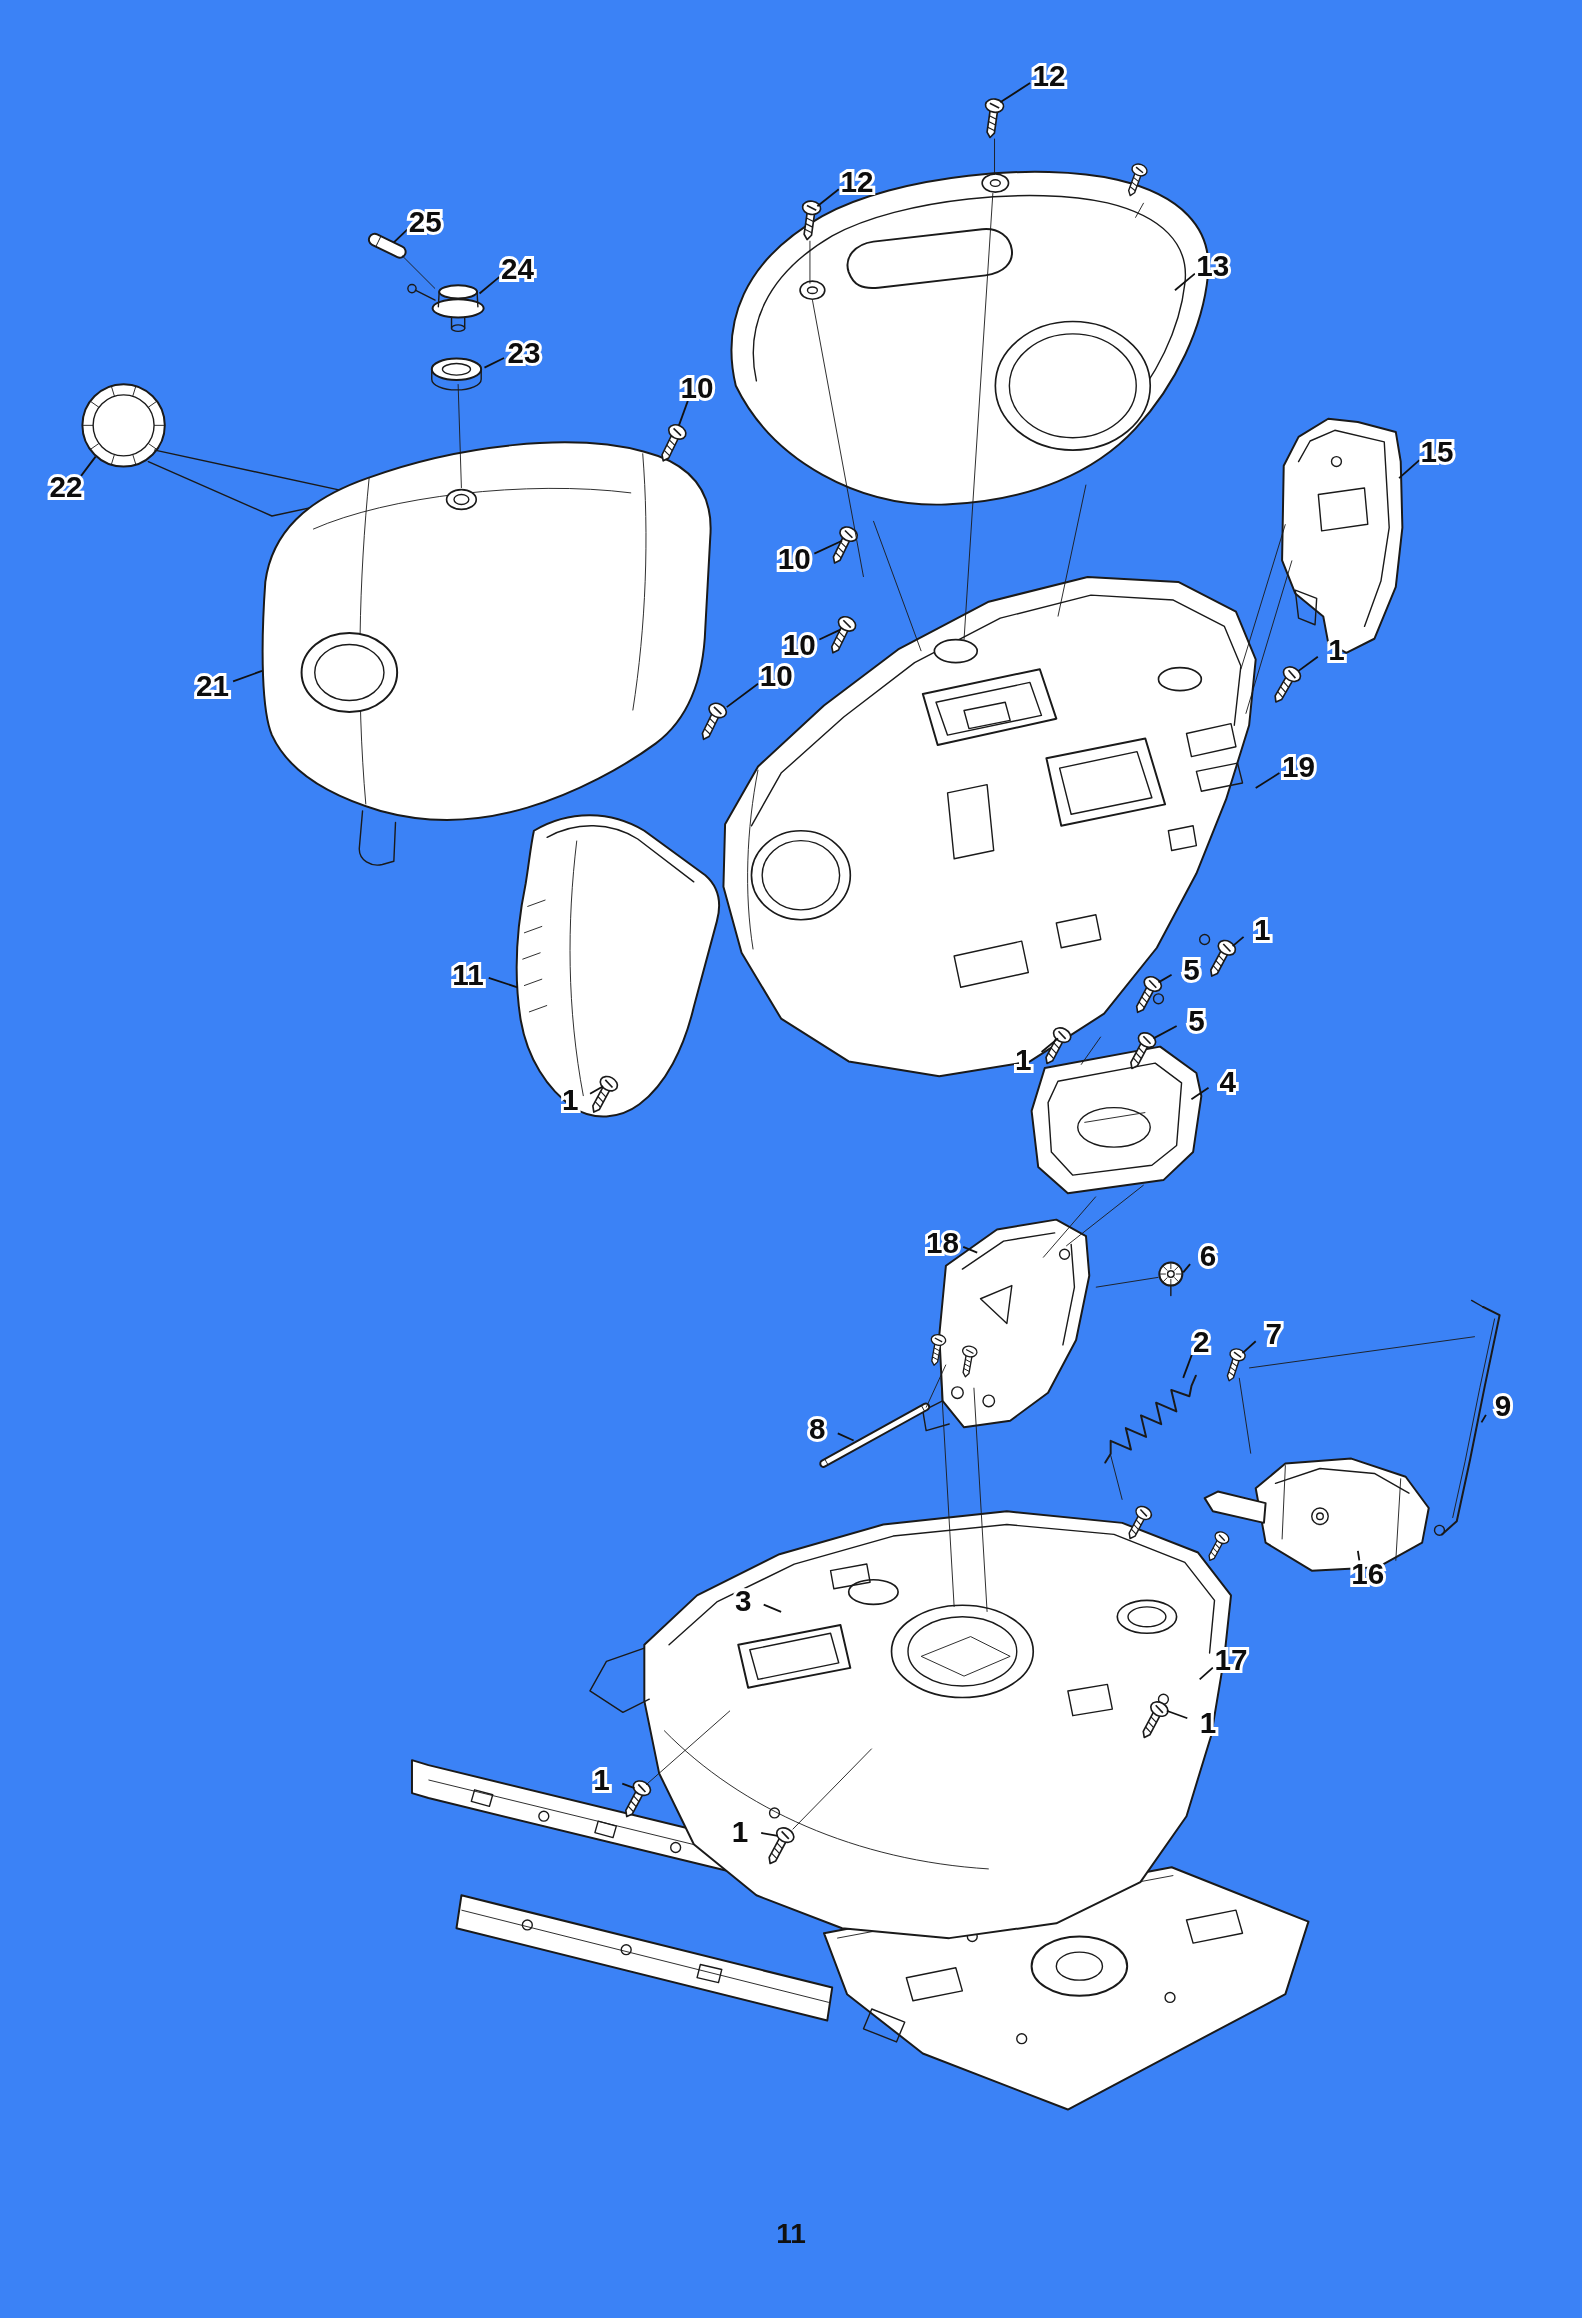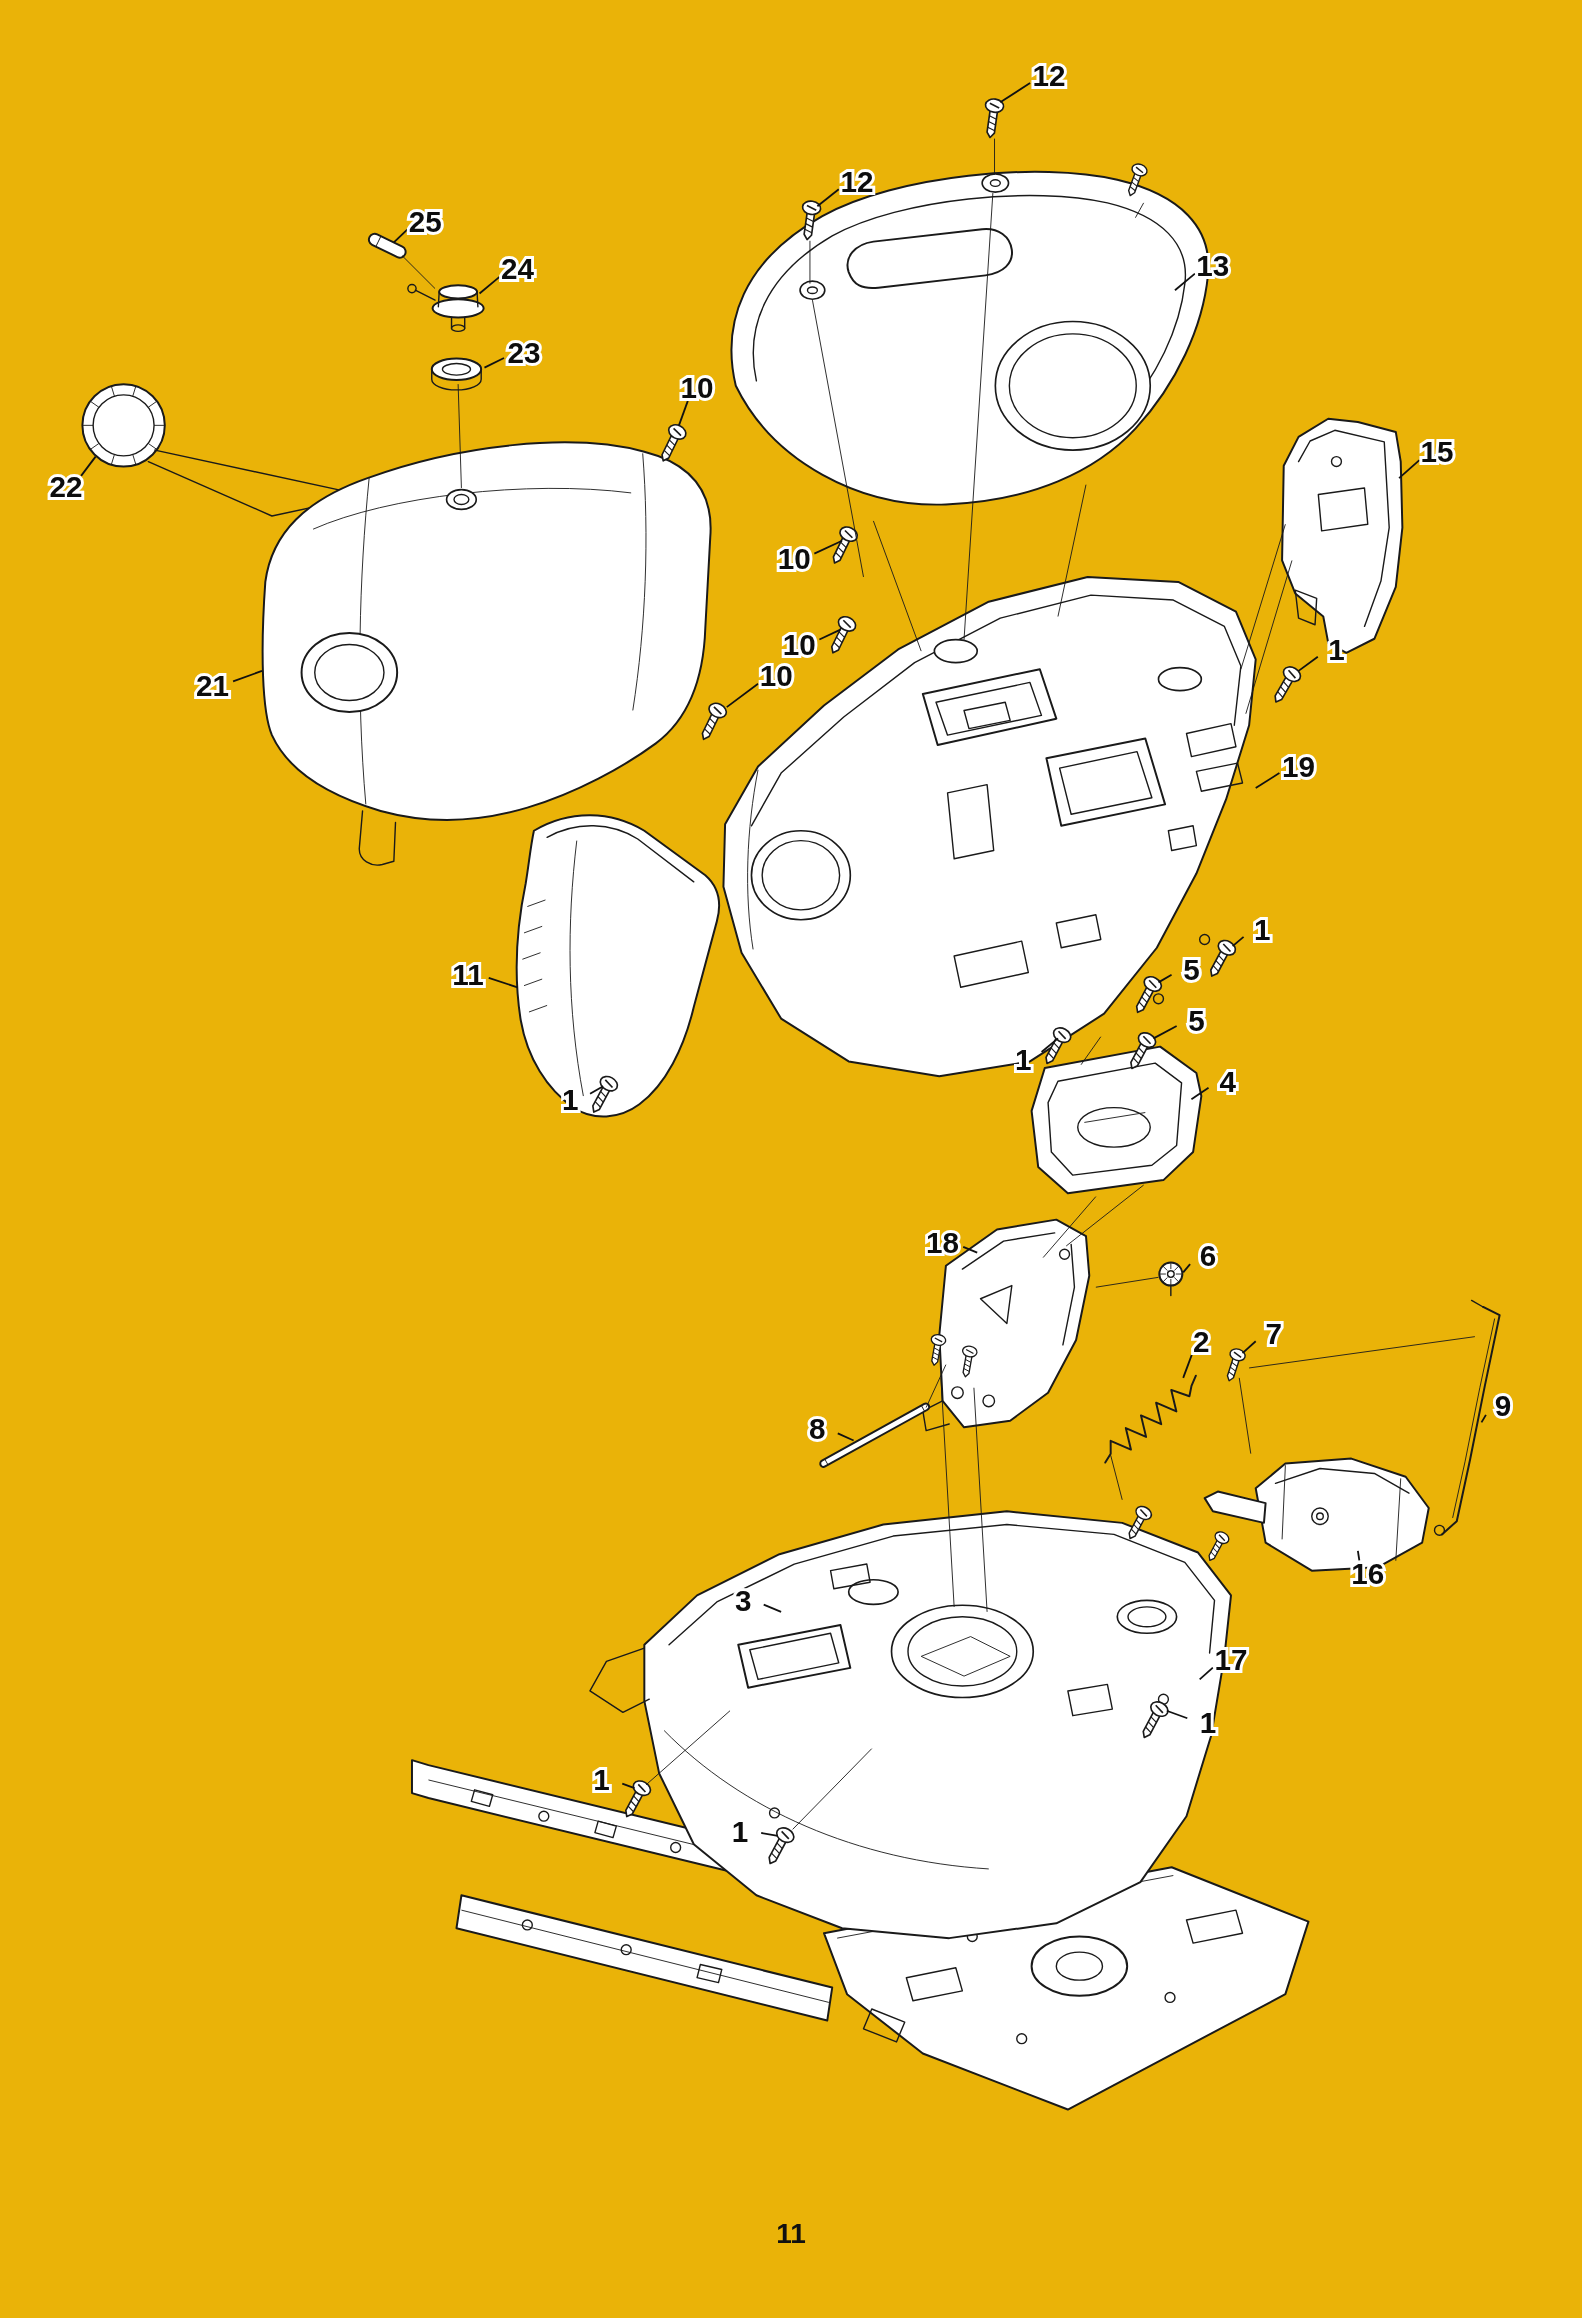--- a/index.html
+++ b/index.html
@@ -1,16 +1,16 @@
 <!DOCTYPE html>
 <html style="font-size:13px"><head>
 <meta charset="utf-8">
 <style>
   html,body{margin:0;padding:0;background:#ffffff;font-family:"Liberation Sans",sans-serif;}
-  .canvas{position:relative;width:1582px;height:2319px;background:#eab308;overflow:hidden;}
+  .canvas{position:relative;width:1582px;height:2319px;background:#3b82f6;overflow:hidden;}
   svg.diagram{position:absolute;left:0;top:0;}
   .ol{fill:#ffffff;stroke:#1a1a1a;stroke-width:2.4;stroke-linejoin:round;stroke-linecap:round;}
   .ln{fill:none;stroke:#1a1a1a;stroke-width:1.7;stroke-linejoin:round;stroke-linecap:round;}
   .ln2{fill:none;stroke:#1a1a1a;stroke-width:2.4;stroke-linejoin:round;stroke-linecap:round;}
   .thin{fill:none;stroke:#1a1a1a;stroke-width:1.1;}
   .hole{fill:#ffffff;stroke:#1a1a1a;stroke-width:2;}
   .leader{stroke:#111111;stroke-width:2.2;}
   .callout-label{font:700 36px "Liberation Sans",sans-serif;fill:#0d0d0d;text-anchor:middle;dominant-baseline:central;paint-order:stroke fill;stroke:#ffffff;stroke-width:7px;}
   .page-number{position:absolute;left:0;right:0;top:2218px;text-align:center;font-weight:700;font-size:28px;color:#111111;}
 </style>

